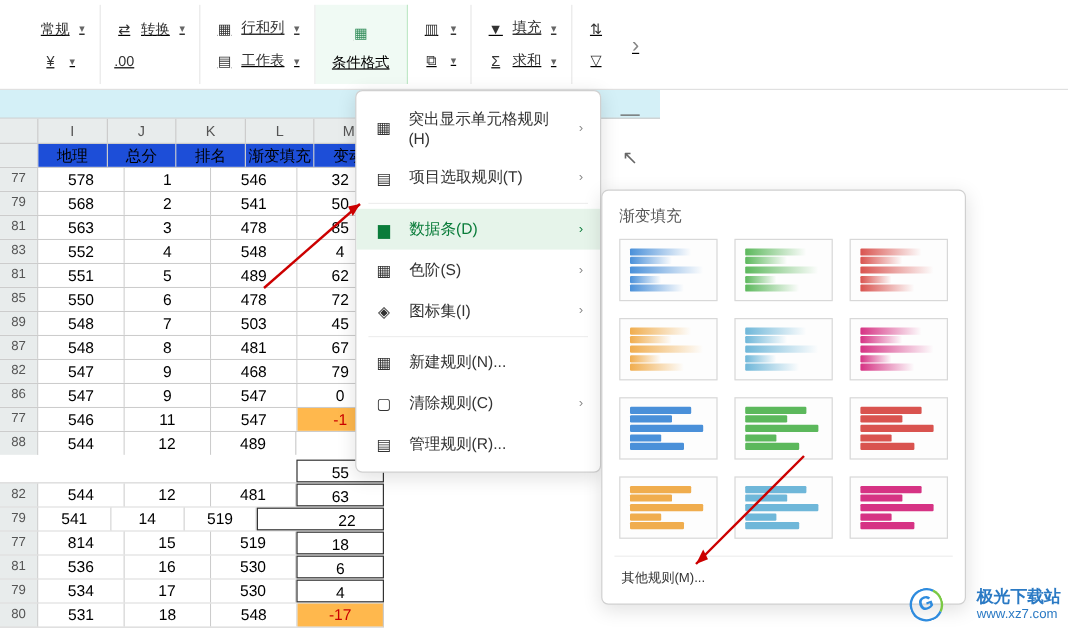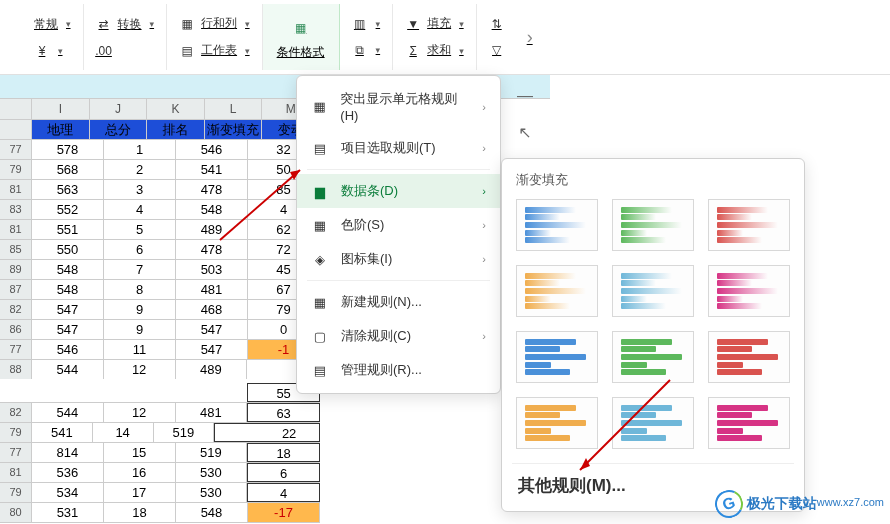--- a/index.html
+++ b/index.html
@@ -38,32 +38,32 @@
 .menu-sep { height: 1px; background: #eee; margin: 4px 10px; }
 
 .sub-panel { position: absolute; left: 501px; top: 158px; width: 304px; background: #fff; border: 1px solid #d0d0d0; border-radius: 6px; box-shadow: 0 4px 16px rgba(0,0,0,0.12); padding: 10px; z-index: 11; }
 .panel-title { font-size: 13px; color: #555; margin: 2px 0 10px 4px; }
 .thumb-row { display: flex; gap: 14px; margin-bottom: 14px; padding-left: 4px; }
 .thumb { width: 82px; height: 52px; border: 1px solid #d8d8d8; background: #fdfdfd; display: flex; flex-direction: column; justify-content: space-around; padding: 6px 8px; cursor: pointer; }
 .bar { height: 6px; border-radius: 1px; }
 .thumb.gradient .bar { background: linear-gradient(90deg, var(--c), rgba(255,255,255,0.1)); }
 .thumb.solid .bar { background: var(--c); }
 .bar.w80 { width: 80%; } .bar.w55 { width: 55%; } .bar.w95 { width: 95%; } .bar.w40 { width: 40%; } .bar.w70{width:70%;}
-.other-rules { font-size: 17px; color: #333; padding: 10px 6px 4px; border-top: 1px solid #eee; margin-top: 4px; cursor: pointer; font-weight: bold; }
+.other-rules { font-size: 11px; color: #333; padding: 10px 6px 4px; border-top: 1px solid #eee; margin-top: 4px; cursor: pointer; }
 
 .side-icons { position: absolute; right: 354px; top: 85px; display: flex; flex-direction: column; gap: 14px; }
 .side-icons .si { width: 22px; height: 22px; color: #666; display:flex;align-items:center;justify-content:center; cursor:pointer; }
 
 .right-sheet { position: absolute; left: 550px; top: 75px; right: 0; bottom: 0; background: #fff; }
 
 .arrow-line { position: absolute; z-index: 20; pointer-events:none; }
 
 .watermark { position: absolute; right: 6px; bottom: 6px; display: flex; align-items: center; gap: 4px; z-index: 30; }
 .watermark .logo { width: 28px; height: 28px; border: 2px solid #2e8bde; border-right-color: #7ac943; border-radius: 50%; display:flex;align-items:center;justify-content:center;color:#2e8bde;font-weight:bold;font-size:16px;transform:rotate(-20deg); }
-.watermark .wtext { display:flex;flex-direction:row;line-height:1.1; }
+.watermark .wtext { display:flex;flex-direction:column;line-height:1.1;margin-left:24px; }
 .watermark .wtext .zh { font-size:14px;color:#2b7ac4;font-weight:600; }
 .watermark .wtext .url { font-size:11px;color:#2b7ac4; }
 </style>
 </head>
 <body>
 
 <div class="ribbon">
   <div class="ribbon-group">
     <div class="ribbon-btn">
       <span>常规</span>

